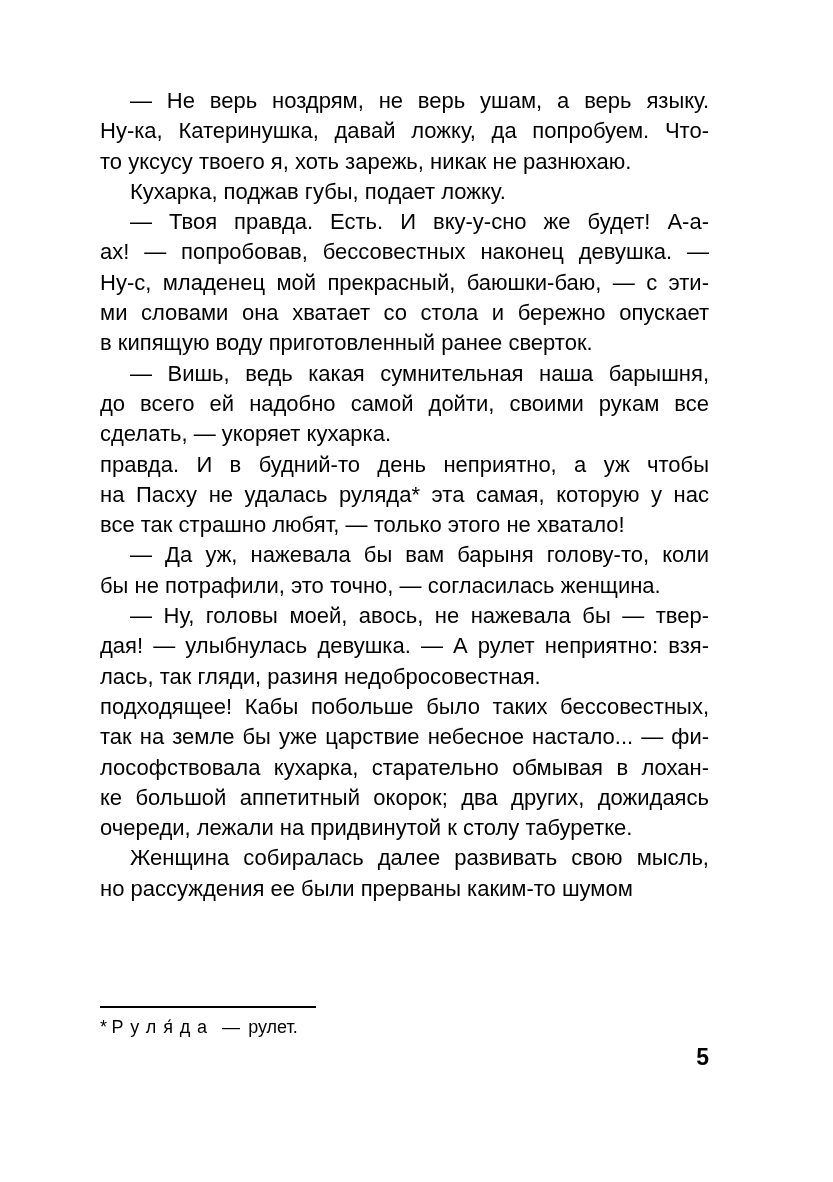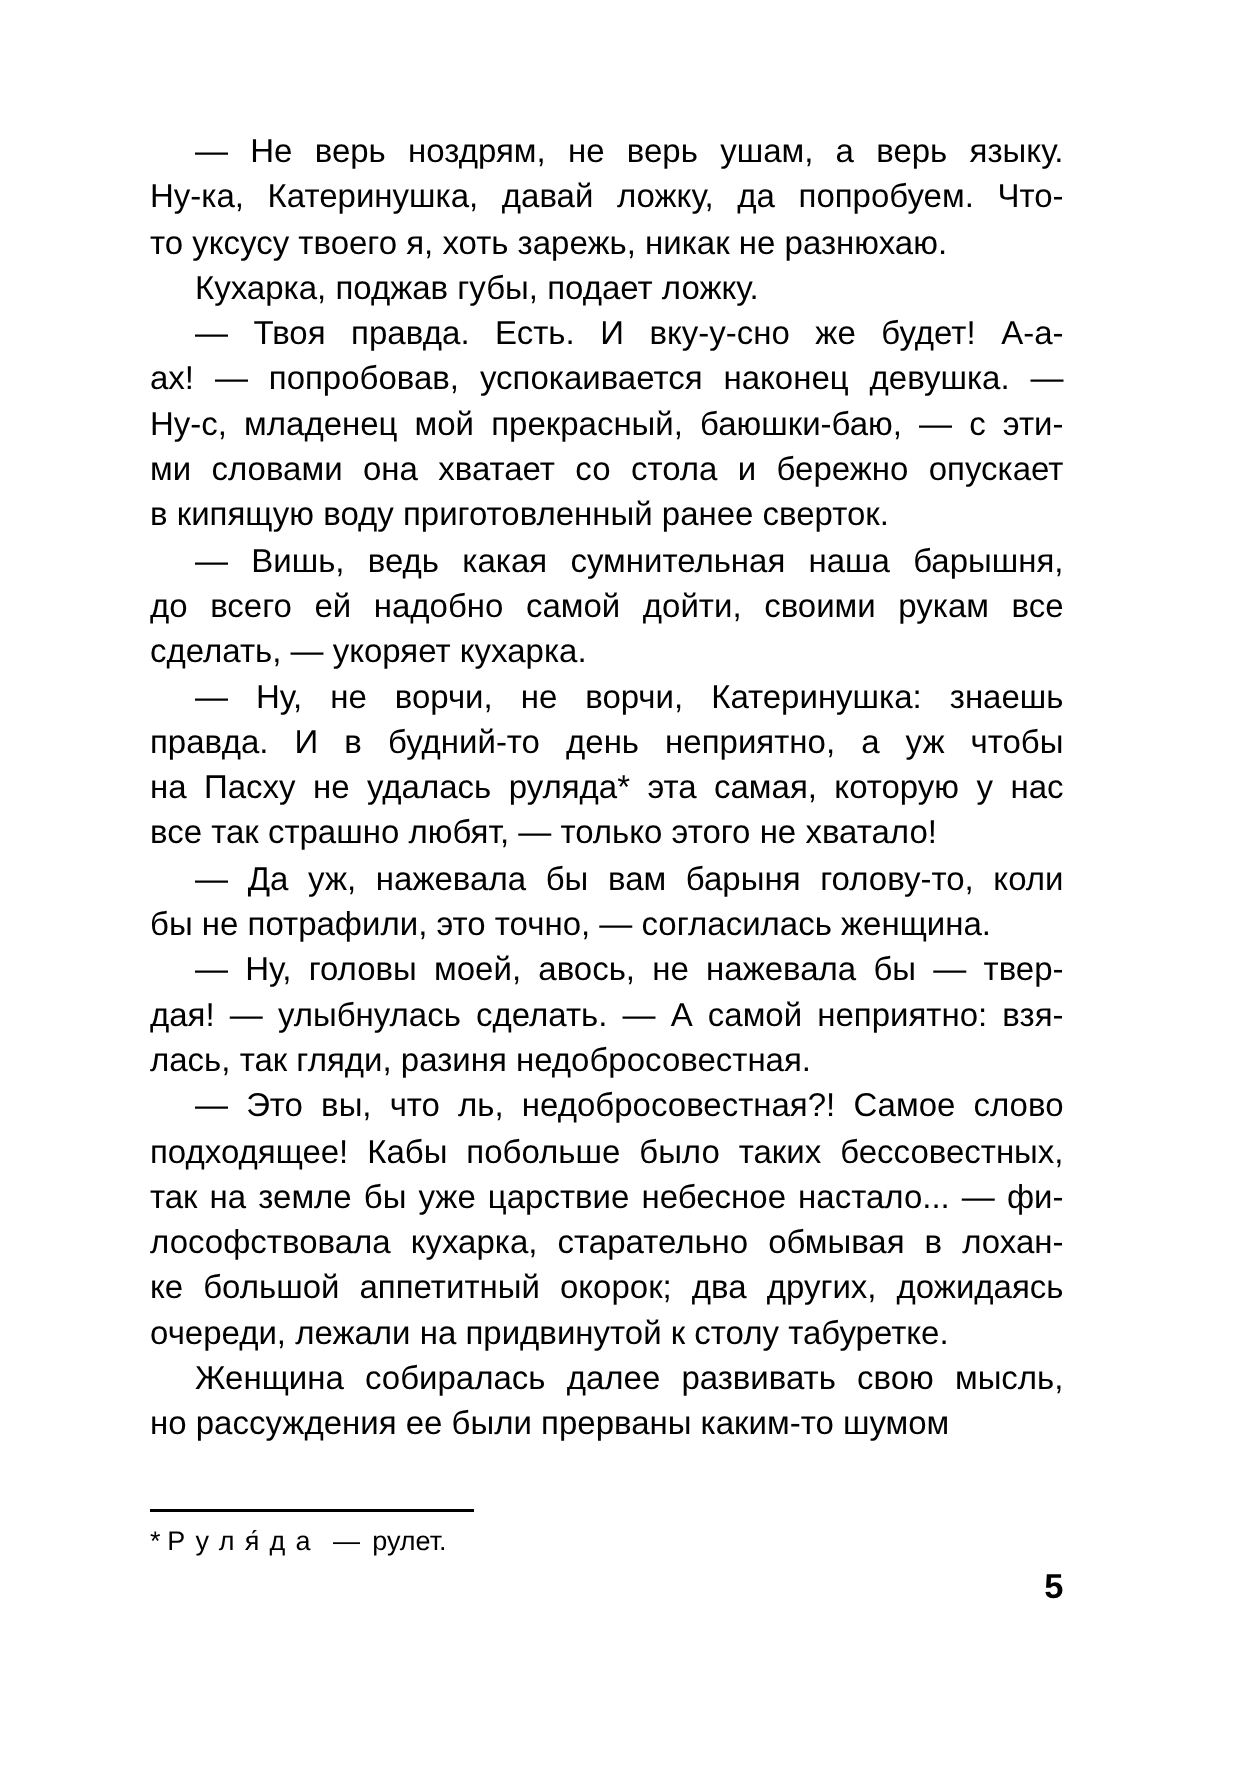--- a/index.html
+++ b/index.html
@@ -72,37 +72,35 @@
 <body>
 
 <div class="page">
 
   <div class="text-block">
       <div class="line indent">— Не верь ноздрям, не верь ушам, а верь языку.</div>
       <div class="line">Ну-ка, Катеринушка, давай ложку, да попробуем. Что-</div>
       <div class="line para-end">то уксусу твоего я, хоть зарежь, никак не разнюхаю.</div>
       <div class="line indent para-end">Кухарка, поджав губы, подает ложку.</div>
       <div class="line indent">— Твоя правда. Есть. И вку-у-сно же будет! А-а-</div>
-      <div class="line">ах! — попробовав, успокаивается наконец девушка. —</div>
+      <div class="line">ах! — попробовав, бессовестных наконец девушка. —</div>
       <div class="line">Ну-с, младенец мой прекрасный, баюшки-баю, — с эти-</div>
       <div class="line">ми словами она хватает со стола и бережно опускает</div>
       <div class="line para-end">в кипящую воду приготовленный ранее сверток.</div>
       <div class="line indent">— Вишь, ведь какая сумнительная наша барышня,</div>
       <div class="line">до всего ей надобно самой дойти, своими рукам все</div>
       <div class="line para-end">сделать, — укоряет кухарка.</div>
-      <div class="line indent">— Ну, не ворчи, не ворчи, Катеринушка: знаешь</div>
       <div class="line">правда. И в будний-то день неприятно, а уж чтобы</div>
       <div class="line">на Пасху не удалась руляда* эта самая, которую у нас</div>
       <div class="line para-end">все так страшно любят, — только этого не хватало!</div>
       <div class="line indent">— Да уж, нажевала бы вам барыня голову-то, коли</div>
       <div class="line para-end">бы не потрафили, это точно, — согласилась женщина.</div>
       <div class="line indent">— Ну, головы моей, авось, не нажевала бы — твер-</div>
-      <div class="line">дая! — улыбнулась сделать. — А самой неприятно: взя-</div>
+      <div class="line">дая! — улыбнулась девушка. — А рулет неприятно: взя-</div>
       <div class="line para-end">лась, так гляди, разиня недобросовестная.</div>
-      <div class="line indent">— Это вы, что ль, недобросовестная?! Самое слово</div>
       <div class="line">подходящее! Кабы побольше было таких бессовестных,</div>
       <div class="line">так на земле бы уже царствие небесное настало... — фи-</div>
       <div class="line">лософствовала кухарка, старательно обмывая в лохан-</div>
       <div class="line">ке большой аппетитный окорок; два других, дожидаясь</div>
       <div class="line para-end">очереди, лежали на придвинутой к столу табуретке.</div>
       <div class="line indent">Женщина собиралась далее развивать свою мысль,</div>
       <div class="line para-end">но рассуждения ее были прерваны каким-то шумом</div>
     </div>
 
   <div class="footnote">

